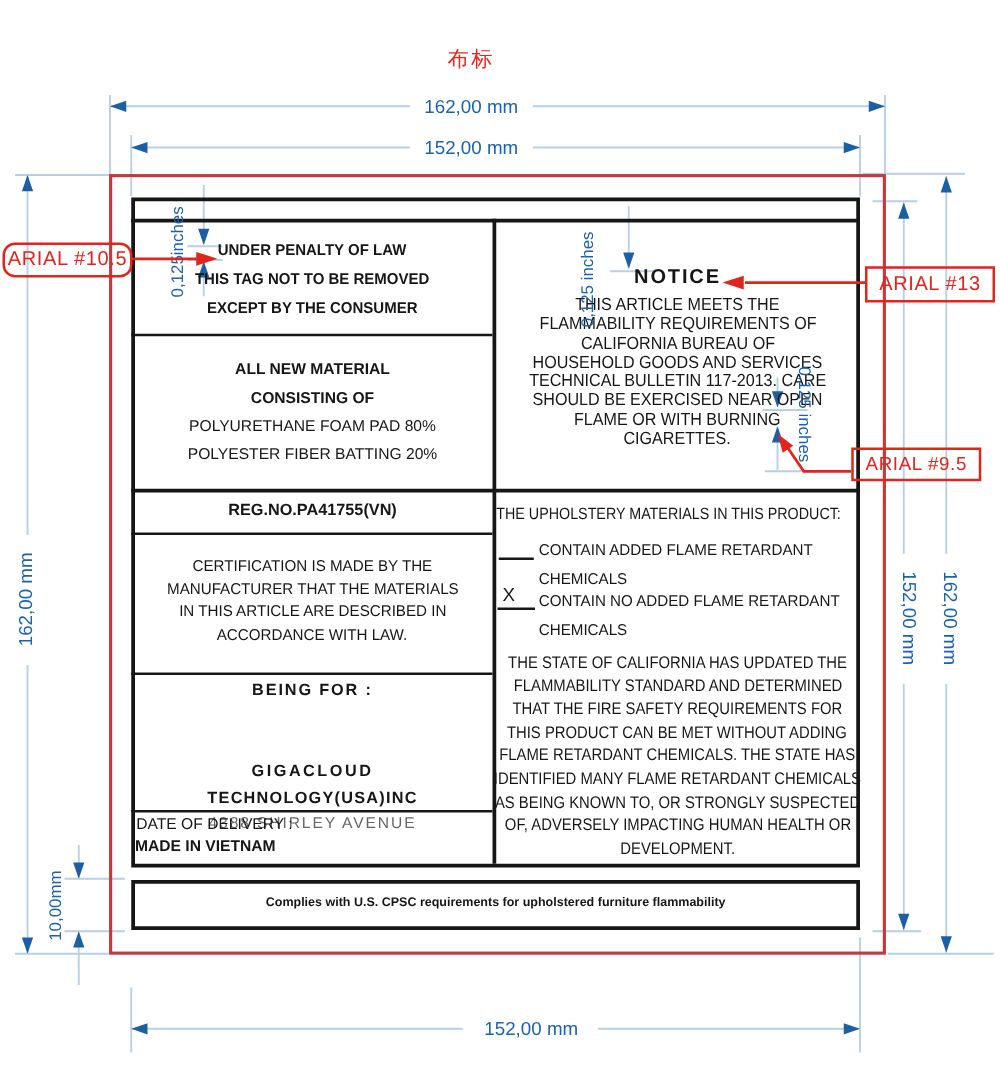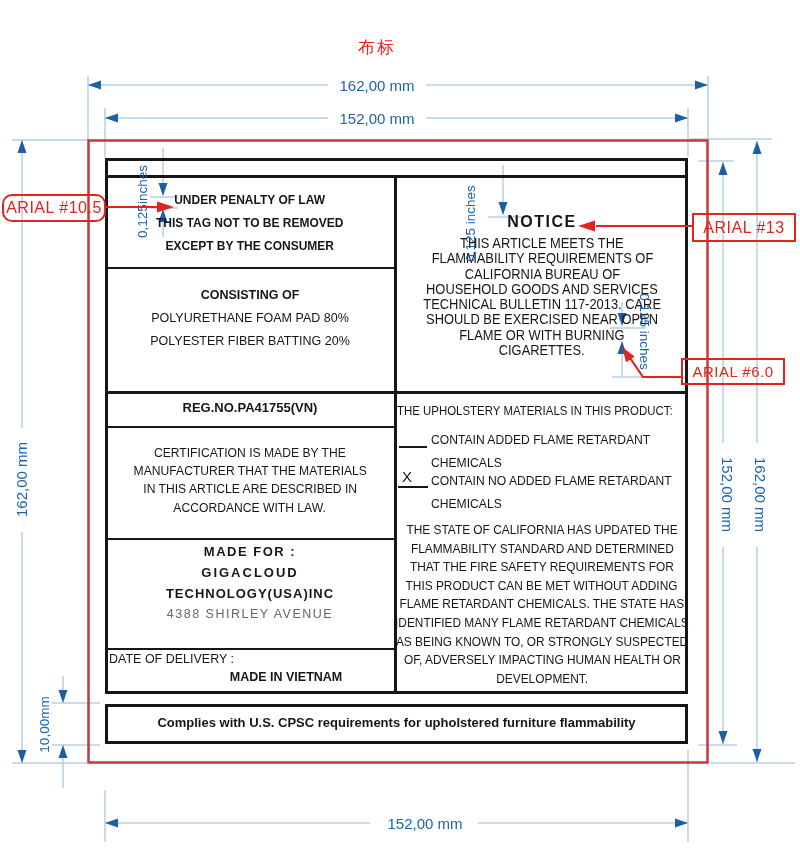--- a/index.html
+++ b/index.html
@@ -87,43 +87,44 @@
   <div class="hline" style="left:105px;top:648px;width:289px;"></div>
   <div class="box" style="left:105px;top:704px;width:577px;height:34px;"></div>
 
   <div class="cblock b" style="left:108px;top:189px;width:284px;font-size:12.5px;line-height:23px;">
     <div style="transform:scaleX(.96);">UNDER PENALTY OF LAW</div>
     <div style="transform:scaleX(.96);">THIS TAG NOT TO BE REMOVED</div>
     <div style="transform:scaleX(.96);">EXCEPT BY THE CONSUMER</div>
   </div>
 
   <div class="cblock" style="left:108px;top:284px;width:284px;font-size:12.5px;line-height:22.8px;">
+    <div class="b">ALL NEW MATERIAL</div>
     <div class="b">CONSISTING OF</div>
     <div>POLYURETHANE FOAM PAD 80%</div>
     <div>POLYESTER FIBER BATTING 20%</div>
   </div>
 
   <div class="lt b" style="left:108px;top:400px;width:284px;font-size:13px;text-align:center;">REG.NO.PA41755(VN)</div>
 
   <div class="cblock" style="left:108px;top:444px;width:284px;font-size:12.5px;line-height:18.2px;">
     <div style="transform:scaleX(.97);">CERTIFICATION IS MADE BY THE</div>
     <div style="transform:scaleX(.97);">MANUFACTURER THAT THE MATERIALS</div>
     <div style="transform:scaleX(.97);">IN THIS ARTICLE ARE DESCRIBED IN</div>
     <div style="transform:scaleX(.97);">ACCORDANCE WITH LAW.</div>
   </div>
 
   <div class="cblock" style="left:108px;top:541px;width:284px;font-size:13px;line-height:21px;">
-    <div class="b" style="letter-spacing:1.5px;">MADE FOR :</div>
-    <div class="b" style="letter-spacing:2px;">GIGACLOUD</div>
+    <div class="b" style="letter-spacing:1.5px;">BEING FOR :</div>
+    <div class="b" style="letter-spacing:2px;margin-top:44px;">GIGACLOUD</div>
     <div class="b" style="letter-spacing:1px;">TECHNOLOGY(USA)INC</div>
     <div style="letter-spacing:1.5px;color:#666;font-size:12.5px;">4388 SHIRLEY AVENUE</div>
   </div>
 
   <div class="lt" style="left:109px;top:652px;width:220px;font-size:12.5px;">DATE OF DELIVERY :</div>
-  <div class="lt b" style="left:108px;top:670px;width:284px;font-size:12.5px;text-align:center;margin-left:36px;">MADE IN VIETNAM</div>
+  <div class="lt b" style="left:108px;top:670px;width:284px;font-size:12.5px;">MADE IN VIETNAM</div>
 
   <div class="lt b" style="left:398px;top:213px;width:288px;font-size:16px;text-align:center;letter-spacing:1.5px;">NOTICE</div>
 
   <div class="cblock" style="left:398px;top:236px;width:288px;font-size:14px;line-height:15.3px;">
     <div style="transform:scaleX(.92);">THIS ARTICLE MEETS THE</div>
     <div style="transform:scaleX(.92);">FLAMMABILITY REQUIREMENTS OF</div>
     <div style="transform:scaleX(.92);">CALIFORNIA BUREAU OF</div>
     <div style="transform:scaleX(.92);">HOUSEHOLD GOODS AND SERVICES</div>
     <div style="transform:scaleX(.92);">TECHNICAL BULLETIN 117-2013. CARE</div>
     <div style="transform:scaleX(.92);">SHOULD BE EXERCISED NEAR OPEN</div>
@@ -145,21 +146,21 @@
     <div style="transform:scaleX(.88);">FLAMMABILITY STANDARD AND DETERMINED</div>
     <div style="transform:scaleX(.88);">THAT THE FIRE SAFETY REQUIREMENTS FOR</div>
     <div style="transform:scaleX(.88);">THIS PRODUCT CAN BE MET WITHOUT ADDING</div>
     <div style="transform:scaleX(.88);">FLAME RETARDANT CHEMICALS. THE STATE HAS</div>
     <div style="transform:scaleX(.88);">IDENTIFIED MANY FLAME RETARDANT CHEMICALS</div>
     <div style="transform:scaleX(.88);">AS BEING KNOWN TO, OR STRONGLY SUSPECTED</div>
     <div style="transform:scaleX(.88);">OF, ADVERSELY IMPACTING HUMAN HEALTH OR</div>
     <div style="transform:scaleX(.88);">DEVELOPMENT.</div>
   </div>
 
-  <div class="lt b" style="left:105px;top:704px;width:583px;height:37px;display:flex;align-items:center;justify-content:center;font-size:13px;">Complies with U.S. CPSC requirements for upholstered furniture flammability</div>
+  <div class="lt b" style="left:105px;top:704px;width:583px;height:37px;display:flex;align-items:center;justify-content:center;font-size:10px;">Complies with U.S. CPSC requirements for upholstered furniture flammability</div>
 
   <div class="title-cn" style="left:358px;top:36px;">布标</div>
 
   <div class="dimtext" style="left:328px;top:77px;width:98px;">162,00 mm</div>
   <div class="dimtext" style="left:328px;top:110px;width:98px;">152,00 mm</div>
   <div class="dimtext" style="left:372px;top:815px;width:106px;">152,00 mm</div>
   <div class="dimtext rot-ccw" style="left:-24px;top:471px;width:90px;">162,00 mm</div>
   <div class="dimtext rot-cw" style="left:682px;top:486px;width:90px;">152,00 mm</div>
   <div class="dimtext rot-cw" style="left:715px;top:486px;width:90px;">162,00 mm</div>
   <div class="dimtext rot-ccw smalldim" style="left:8px;top:717px;width:72px;">10,00mm</div>
@@ -175,15 +176,15 @@
     </g>
     <g fill="#e0251c">
       <polygon points="174,207 157,201.5 157,212.5"></polygon>
       <polygon points="578,226 595,220.5 595,231.5"></polygon>
       <polygon points="622,347 634.6,356.6 626.2,362.2"></polygon>
     </g>
   </svg>
 
   <div class="annobox" style="left:2px;top:194px;width:100px;height:24px;border-radius:10px;">ARIAL #10.5</div>
   <div class="annobox" style="left:692px;top:213px;width:100px;height:25px;">ARIAL #13</div>
-  <div class="annobox" style="left:681px;top:358px;width:100px;height:23px;font-size:15px;">ARIAL #6.0</div>
+  <div class="annobox" style="left:681px;top:358px;width:100px;height:23px;font-size:15px;">ARIAL #9.5</div>
 
 </div>
 
 </body></html>

